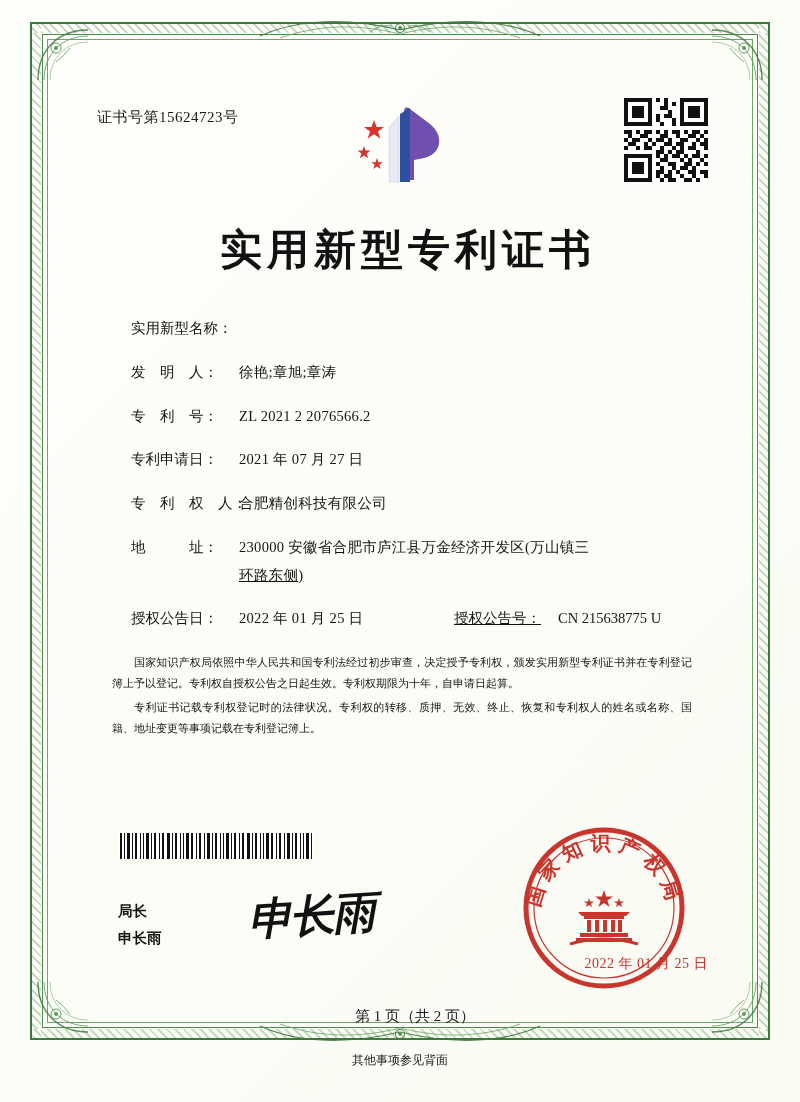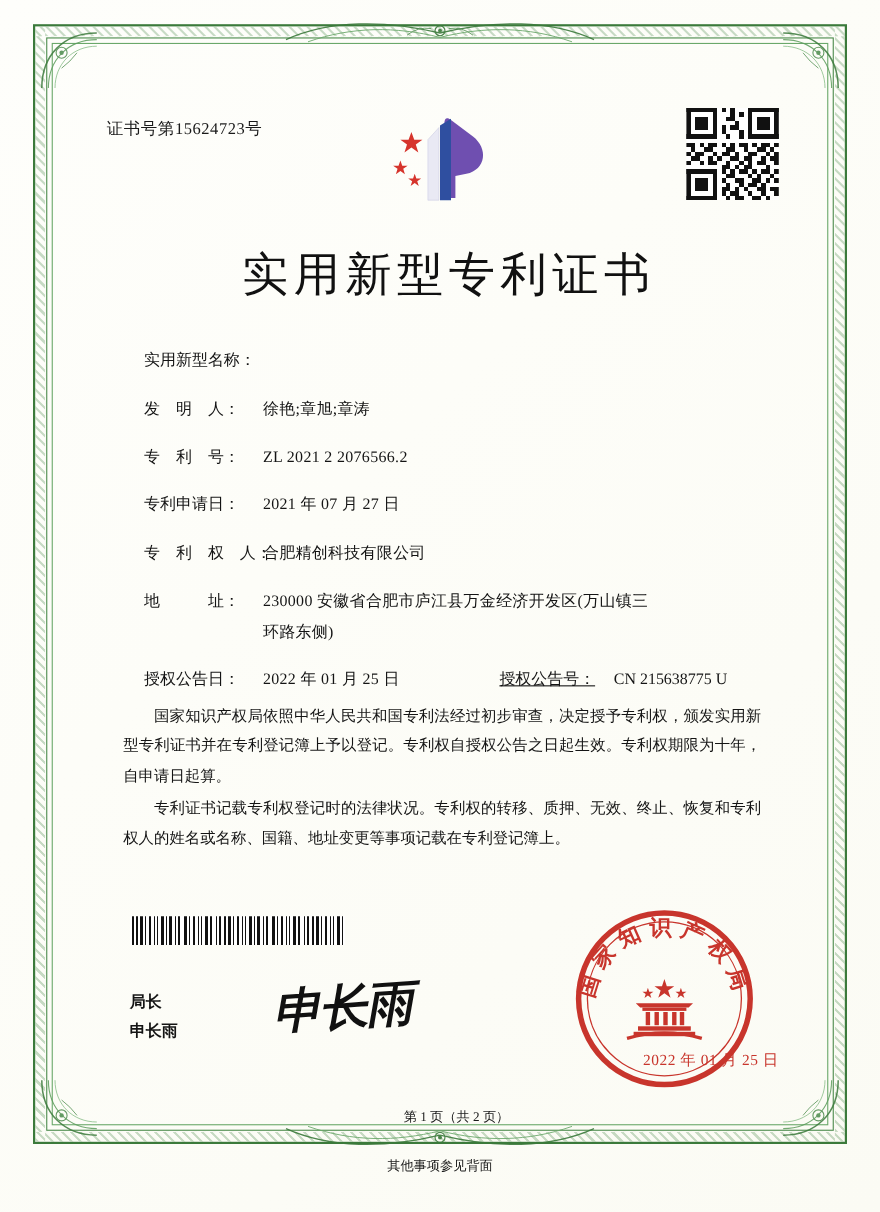--- a/index.html
+++ b/index.html
@@ -117,21 +117,21 @@
     height: 84px;
   }
 
   
   .title {
     position: absolute;
     left: 16px; right: 0;
     top: 222px;
     text-align: center;
     font-size: 42px;
-    font-weight: normal;
+    font-weight: bold;
     letter-spacing: 5px;
     color: #111;
     font-family: "DejaVu Serif", "Liberation Serif", serif;
   }
 
   
   .fields {
     position: absolute;
     left: 112px;
     top: 318px;
@@ -164,29 +164,30 @@
     flex: 0 0 104px;
     white-space: pre;
     text-decoration: underline;
   }
   .field-value2 {
     flex: 1;
   }
   .addr-line2 {
     display: block;
     margin-top: 6px;
+    text-decoration: underline;
   }
 
   
   .paragraphs {
     position: absolute;
     left: 112px;
-    top: 638px;
+    top: 652px;
     width: 580px;
-    font-size: 14px;
+    font-size: 11px;
     line-height: 1.95;
     color: #141414;
     text-align: justify;
   }
   .paragraphs p {
     margin: 0 0 2px 0;
     text-indent: 2em;
   }
 
   
@@ -241,21 +242,21 @@
     letter-spacing: .5px;
     white-space: nowrap;
   }
 
   
   .page-no {
     position: absolute;
     left: 0; right: 0;
     top: 1007px;
     text-align: center;
-    font-size: 12px;
+    font-size: 15px;
     color: #1a1a1a;
     padding-left: 30px;
   }
   .footnote {
     position: absolute;
     left: 0; right: 0;
     top: 1052px;
     text-align: center;
     font-size: 12px;
     color: #1a1a1a;

